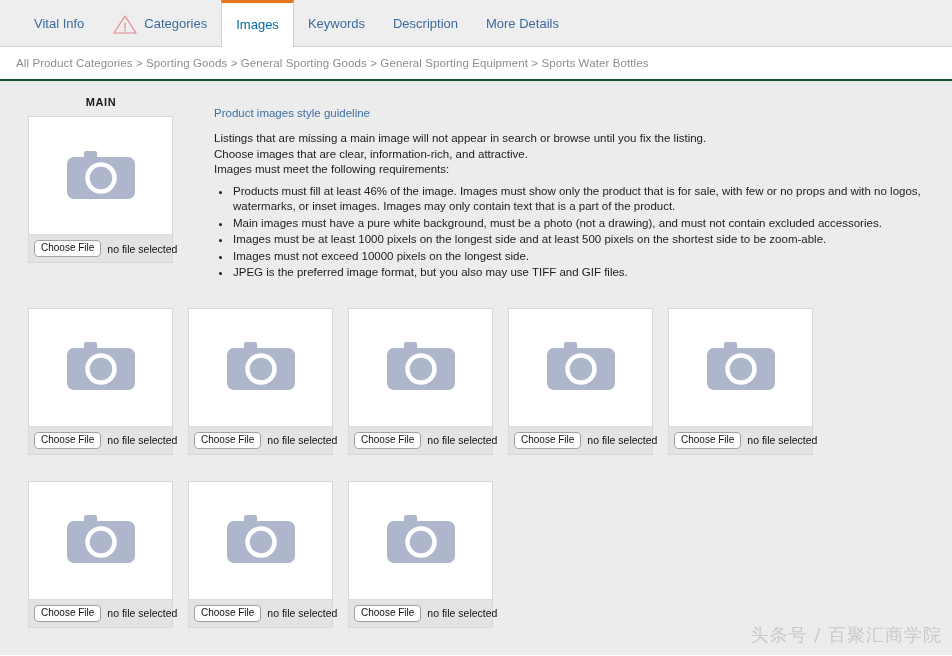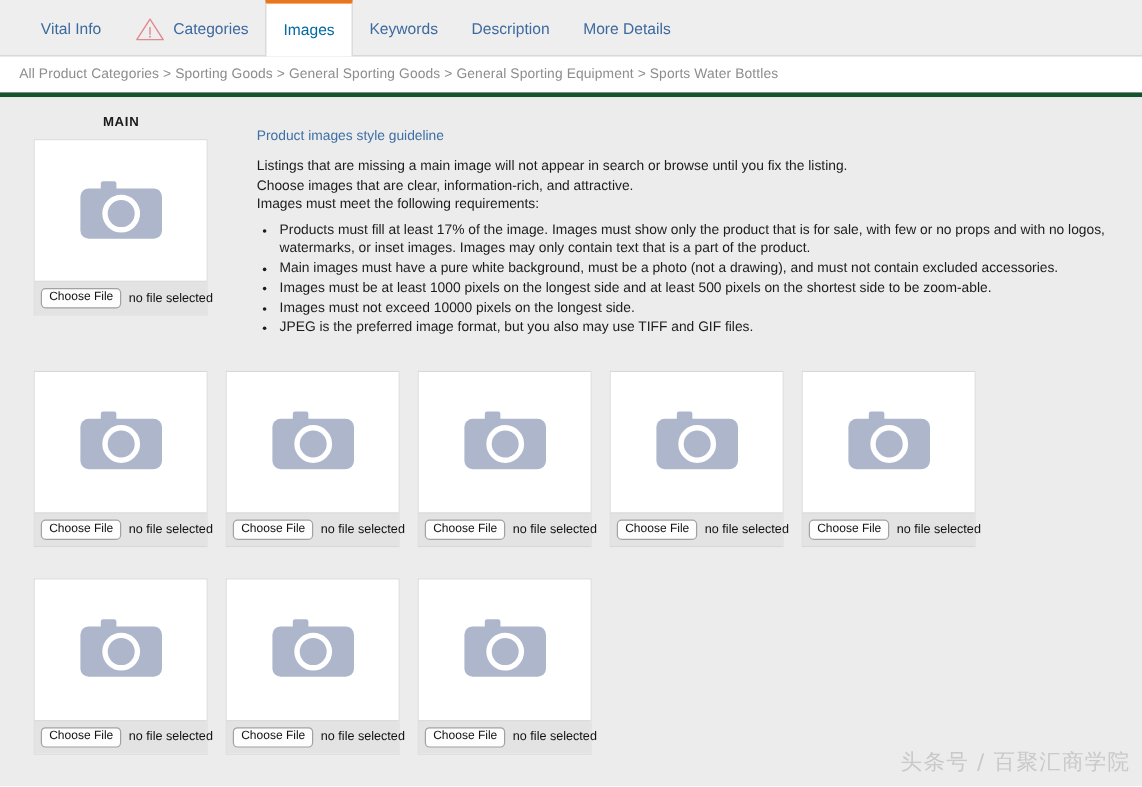--- a/index.html
+++ b/index.html
@@ -63,21 +63,21 @@
   }
 
   
   .breadcrumb-bar {
     height: 34px;
     background: #ffffff;
     display: flex;
     align-items: center;
     padding-left: 16px;
     box-sizing: border-box;
-    border-bottom: 4px solid #14532d;
+    border-bottom: 2px solid #14532d;
   }
   .breadcrumb {
     font-size: 11.5px;
     color: #8d8d8d;
     letter-spacing: 0.1px;
   }
 
   
   .content {
     background: #ececec;
@@ -273,21 +273,21 @@
         </div>
       </div>
     </div>
 
     <div class="guide">
       <a class="guide-link">Product images style guideline</a>
       <div class="guide-line">Listings that are missing a main image will not appear in search or browse until you fix the listing.</div>
       <div class="guide-line">Choose images that are clear, information-rich, and attractive.</div>
       <div class="guide-line">Images must meet the following requirements:</div>
       <ul class="reqs">
-        <li>Products must fill at least 17% of the image. Images must show only the product that is for sale, with few or no props and with no logos, watermarks, or inset images. Images may only contain text that is a part of the product.</li>
+        <li>Products must fill at least 46% of the image. Images must show only the product that is for sale, with few or no props and with no logos, watermarks, or inset images. Images may only contain text that is a part of the product.</li>
         <li>Main images must have a pure white background, must be a photo (not a drawing), and must not contain excluded accessories.</li>
         <li>Images must be at least 1000 pixels on the longest side and at least 500 pixels on the shortest side to be zoom-able.</li>
         <li>Images must not exceed 10000 pixels on the longest side.</li>
         <li>JPEG is the preferred image format, but you also may use TIFF and GIF files.</li>
       </ul>
     </div>
 
   </div>
 
   <div class="rows">

